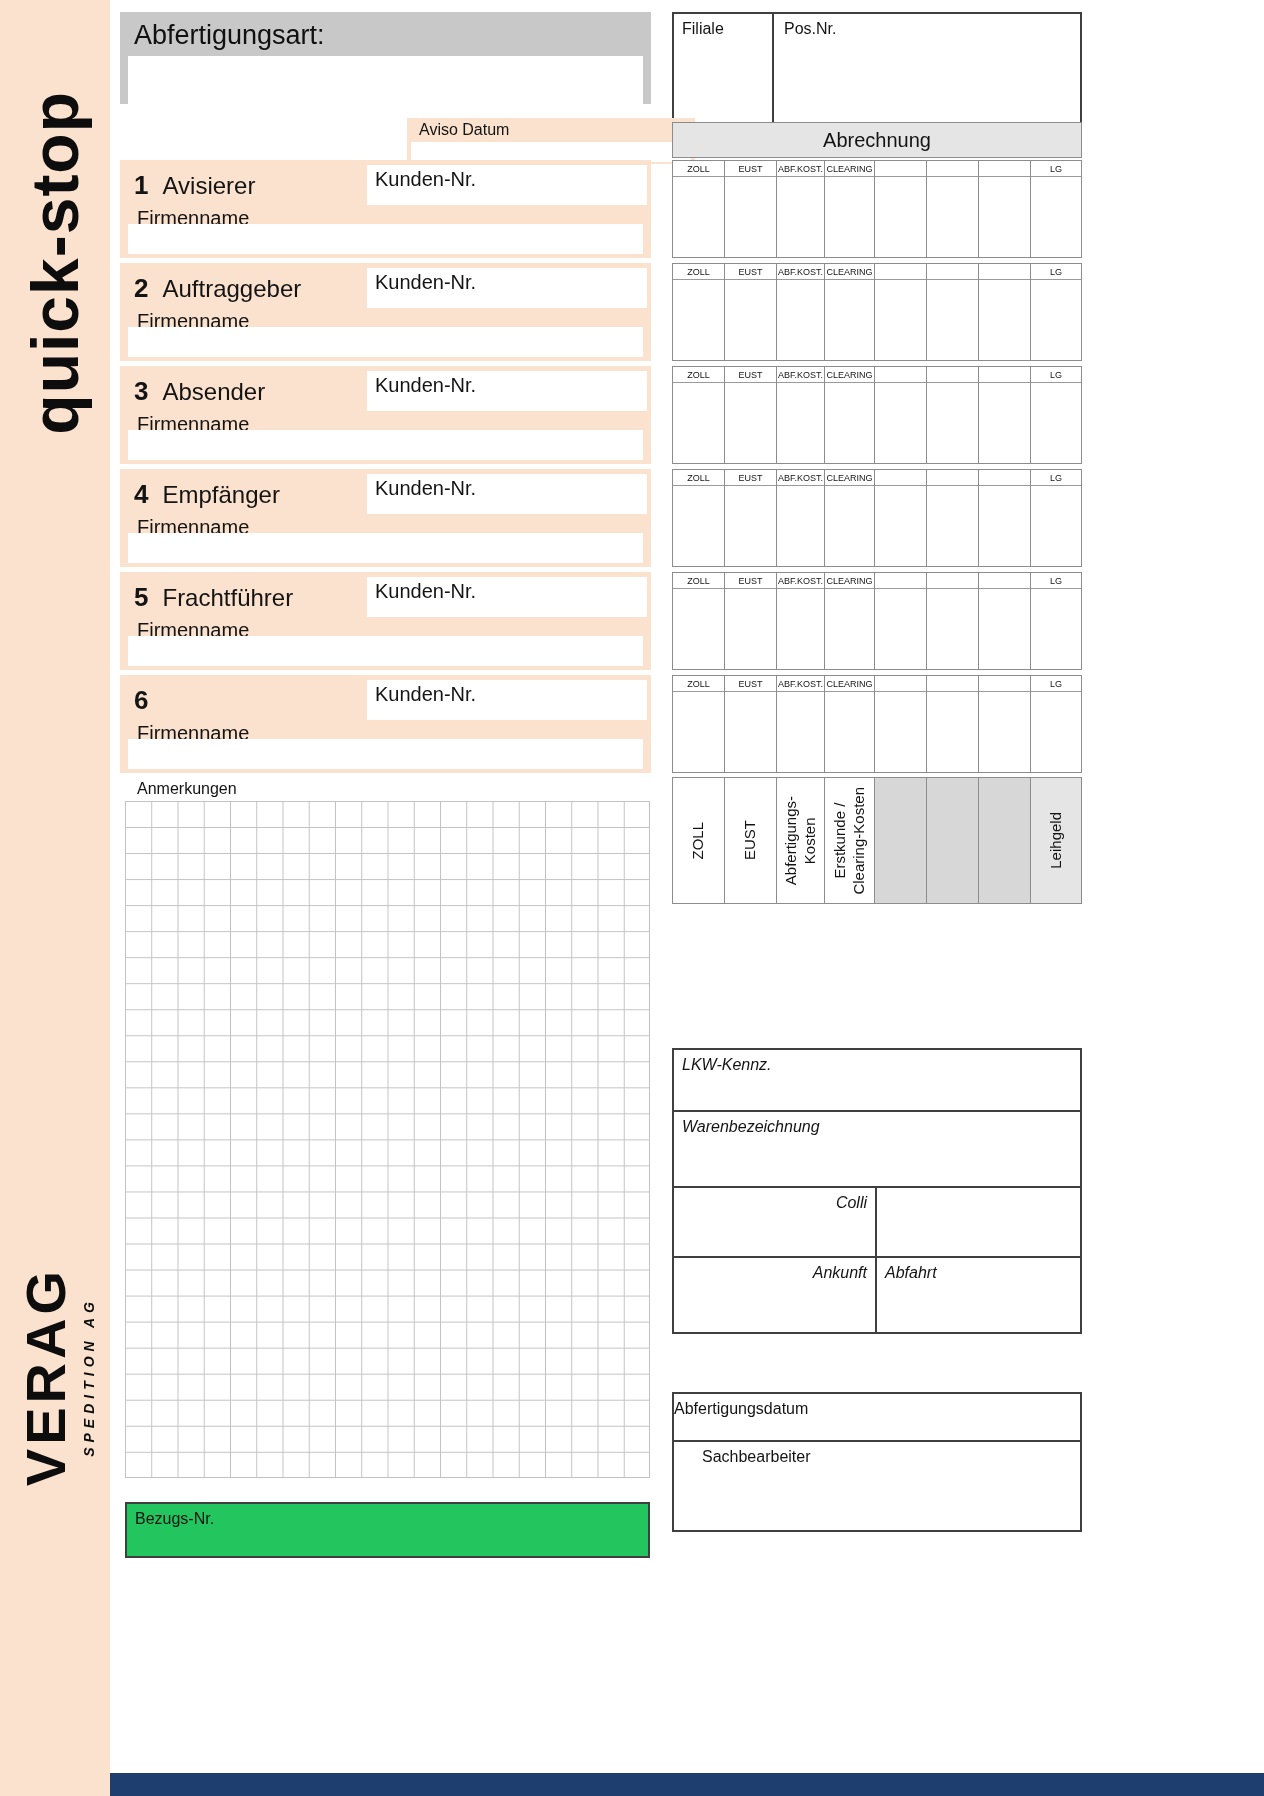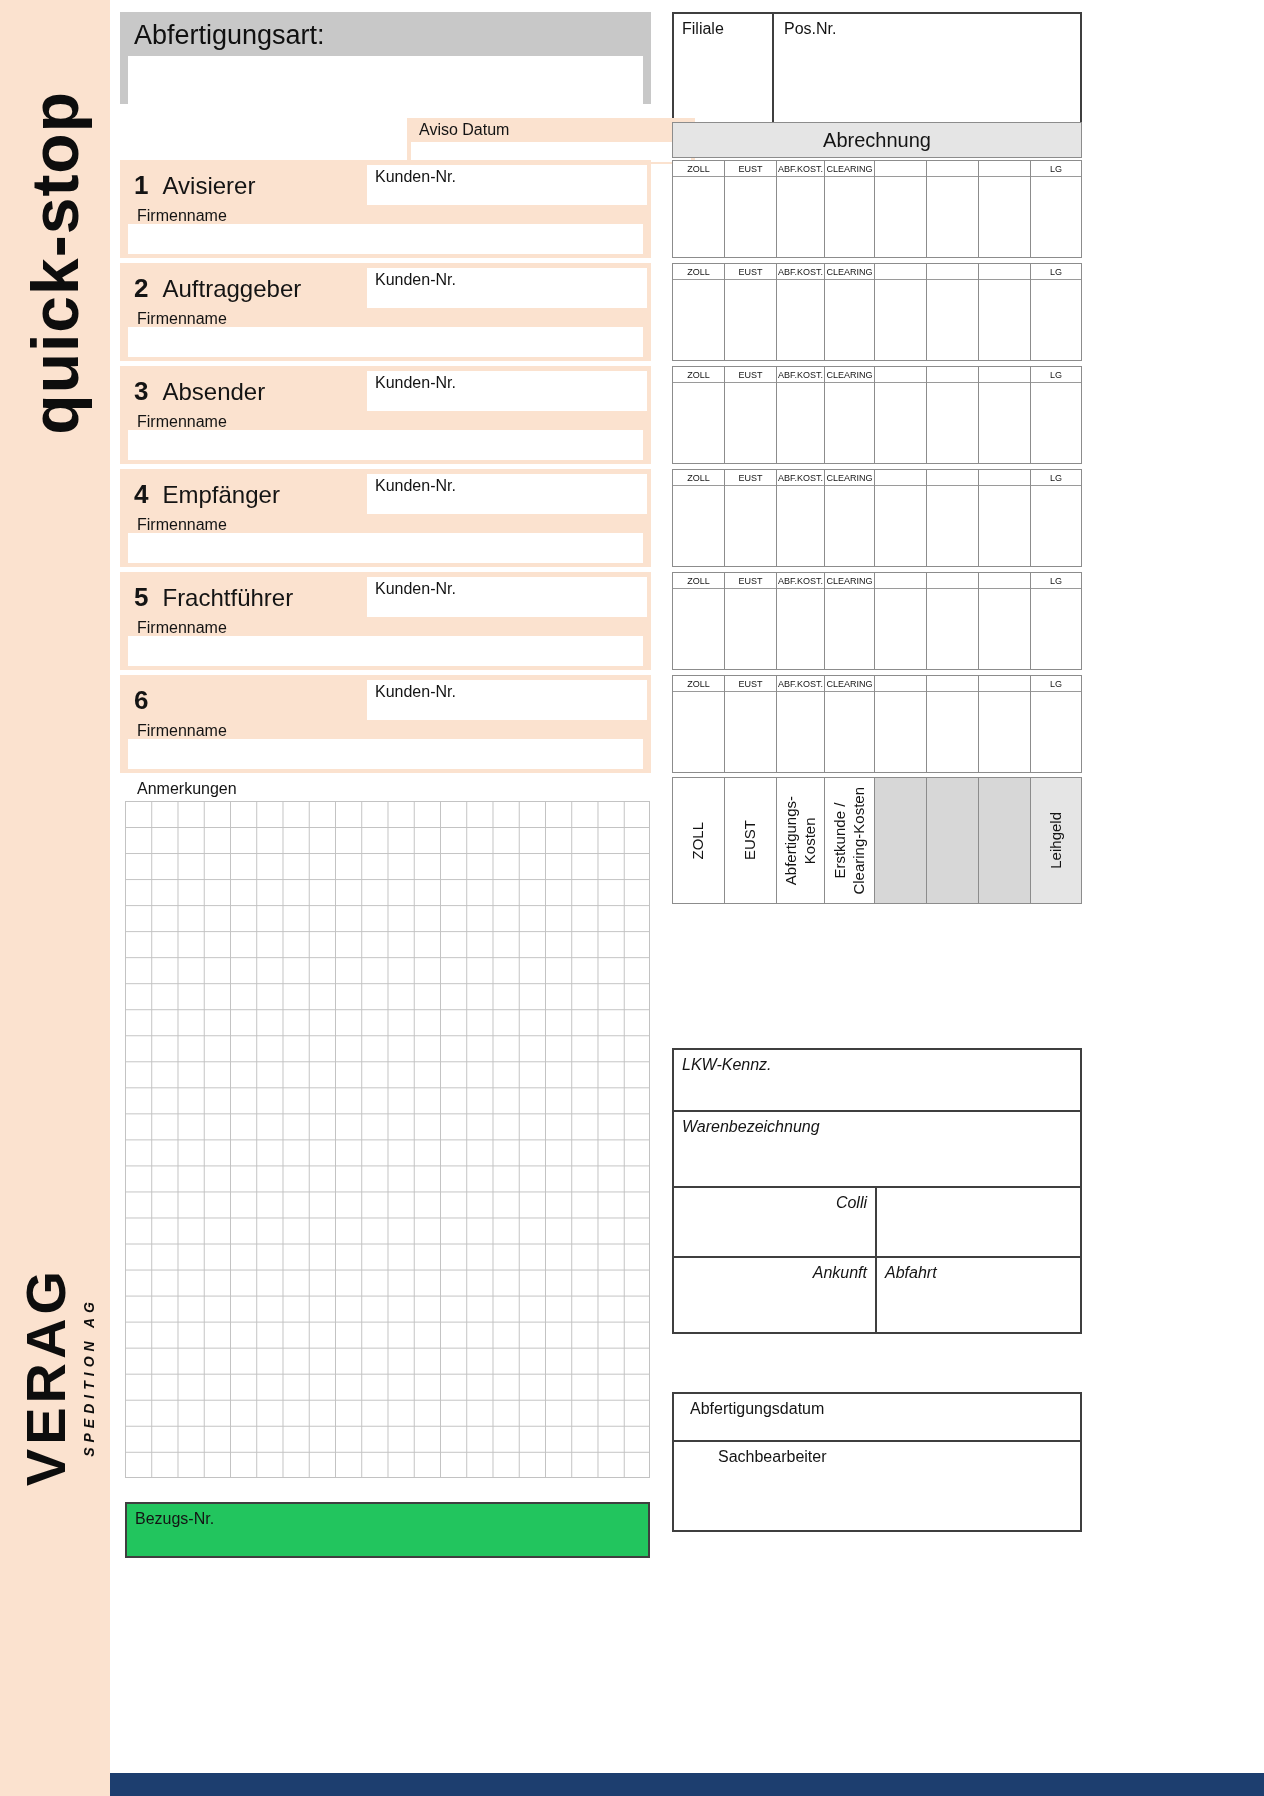--- a/index.html
+++ b/index.html
@@ -31,21 +31,21 @@
 
   
   .abr-header { position:absolute; left:672px; top:122px; width:410px; height:36px; background:#e5e5e5; border:1px solid #8c8c8c; display:flex; align-items:center; justify-content:center; font-size:20px; }
 
   
   .section { position:absolute; left:120px; width:531px; height:98px; background:#fbe2cf; }
   .sec-head { position:absolute; left:14px; top:10px; display:flex; align-items:baseline; gap:14px; }
   .sec-num { font-size:26px; font-weight:bold; }
   .sec-name { font-size:24px; }
   .kf { position:absolute; left:247px; top:5px; width:280px; height:40px; background:#ffffff; padding:3px 8px; }
-  .small { font-size:16px; color:#141414; }
+  .small { font-size:20px; color:#141414; }
   .firm-label { position:absolute; left:17px; top:47px; }
   .firm-input { position:absolute; left:8px; top:64px; width:515px; height:30px; background:#ffffff; }
 
   
   .abr-row { position:absolute; left:672px; width:410px; height:98px; display:flex; border:1px solid #8c8c8c; background:#fff; }
   .ac { border-right:1px solid #8c8c8c; display:flex; flex-direction:column; }
   .abr-row .ac:last-child, .cost-row .cc:last-child { border-right:none; }
   .ah { display:block; height:16px; line-height:16px; font-size:9px; text-align:center; border-bottom:1px solid #9a9a9a; white-space:nowrap; overflow:hidden; width:100%; }
   .w1{width:52px}.w2{width:52px}.w3{width:48px}.w4{width:50px}.w5{width:52px}.w6{width:52px}.w7{width:52px}.w8{flex:1}
 
@@ -66,21 +66,21 @@
   .ship { position:absolute; left:672px; top:1048px; width:410px; height:286px; border:2px solid #3f3f3f; background:#fff; display:flex; flex-direction:column;font-style:italic; }
   .ship-row { position:relative; border-bottom:2px solid #3f3f3f; padding:6px 8px; }
   .ship-row.split { display:flex; padding:0; }
   .ship-row:last-child { border-bottom:none; flex:1; }
   .r1 { height:62px; } .r2 { height:76px; } .r3 { height:70px; }
   .half { width:50%; position:relative; padding:6px 8px; }
   .half:first-child { border-right:2px solid #3f3f3f;text-align:right; }
 
   
   .proc { position:absolute; left:672px; top:1392px; width:410px; height:140px; border:2px solid #3f3f3f; background:#fff; display:flex; flex-direction:column; }
-  .proc-row { padding:6px 16px; border-bottom:2px solid #3f3f3f; height:48px; }
+  .proc-row { padding:6px 0; border-bottom:2px solid #3f3f3f; height:48px; }
   .proc-row:last-child { border-bottom:none; flex:1;margin-left:28px; }
 
   
   .anm-label { position:absolute; left:137px; top:780px; font-size:16px; }
   .anm-grid { position:absolute; left:125px; top:801px; width:525px; height:677px; background:#ffffff;
     background-image:linear-gradient(to right,#c2c2c2 1px,transparent 1px),linear-gradient(to bottom,#c2c2c2 1px,transparent 1px);
     background-size:26.25px 26.04px;
     border-right:1px solid #c2c2c2; border-bottom:1px solid #c2c2c2; }
 
   

